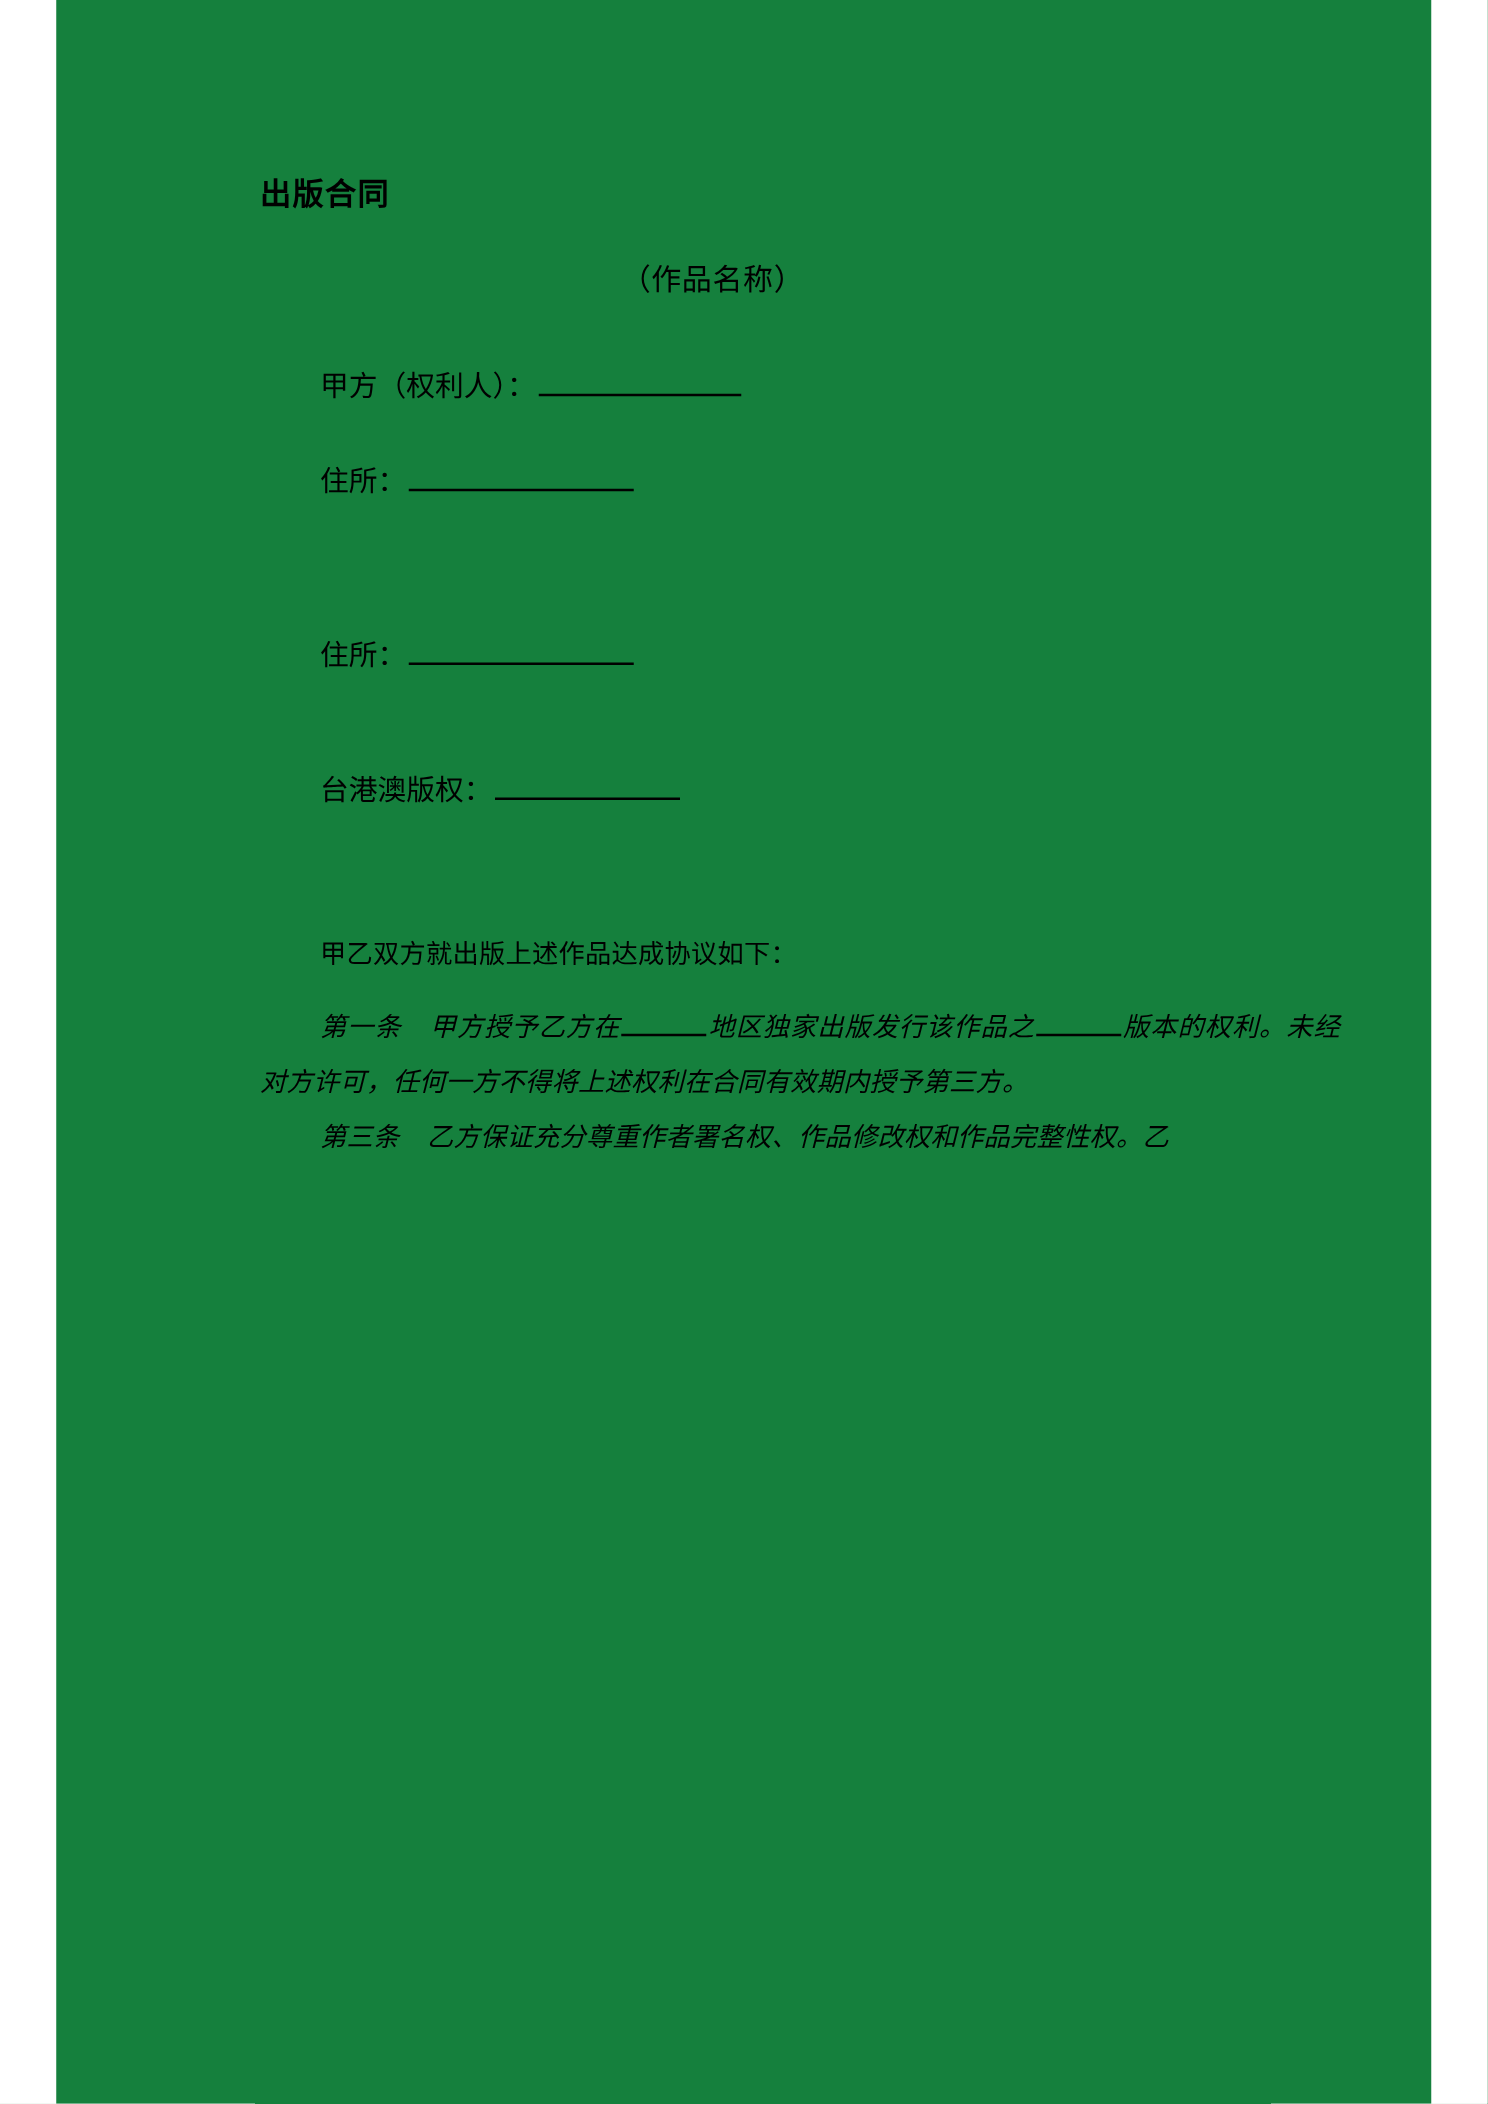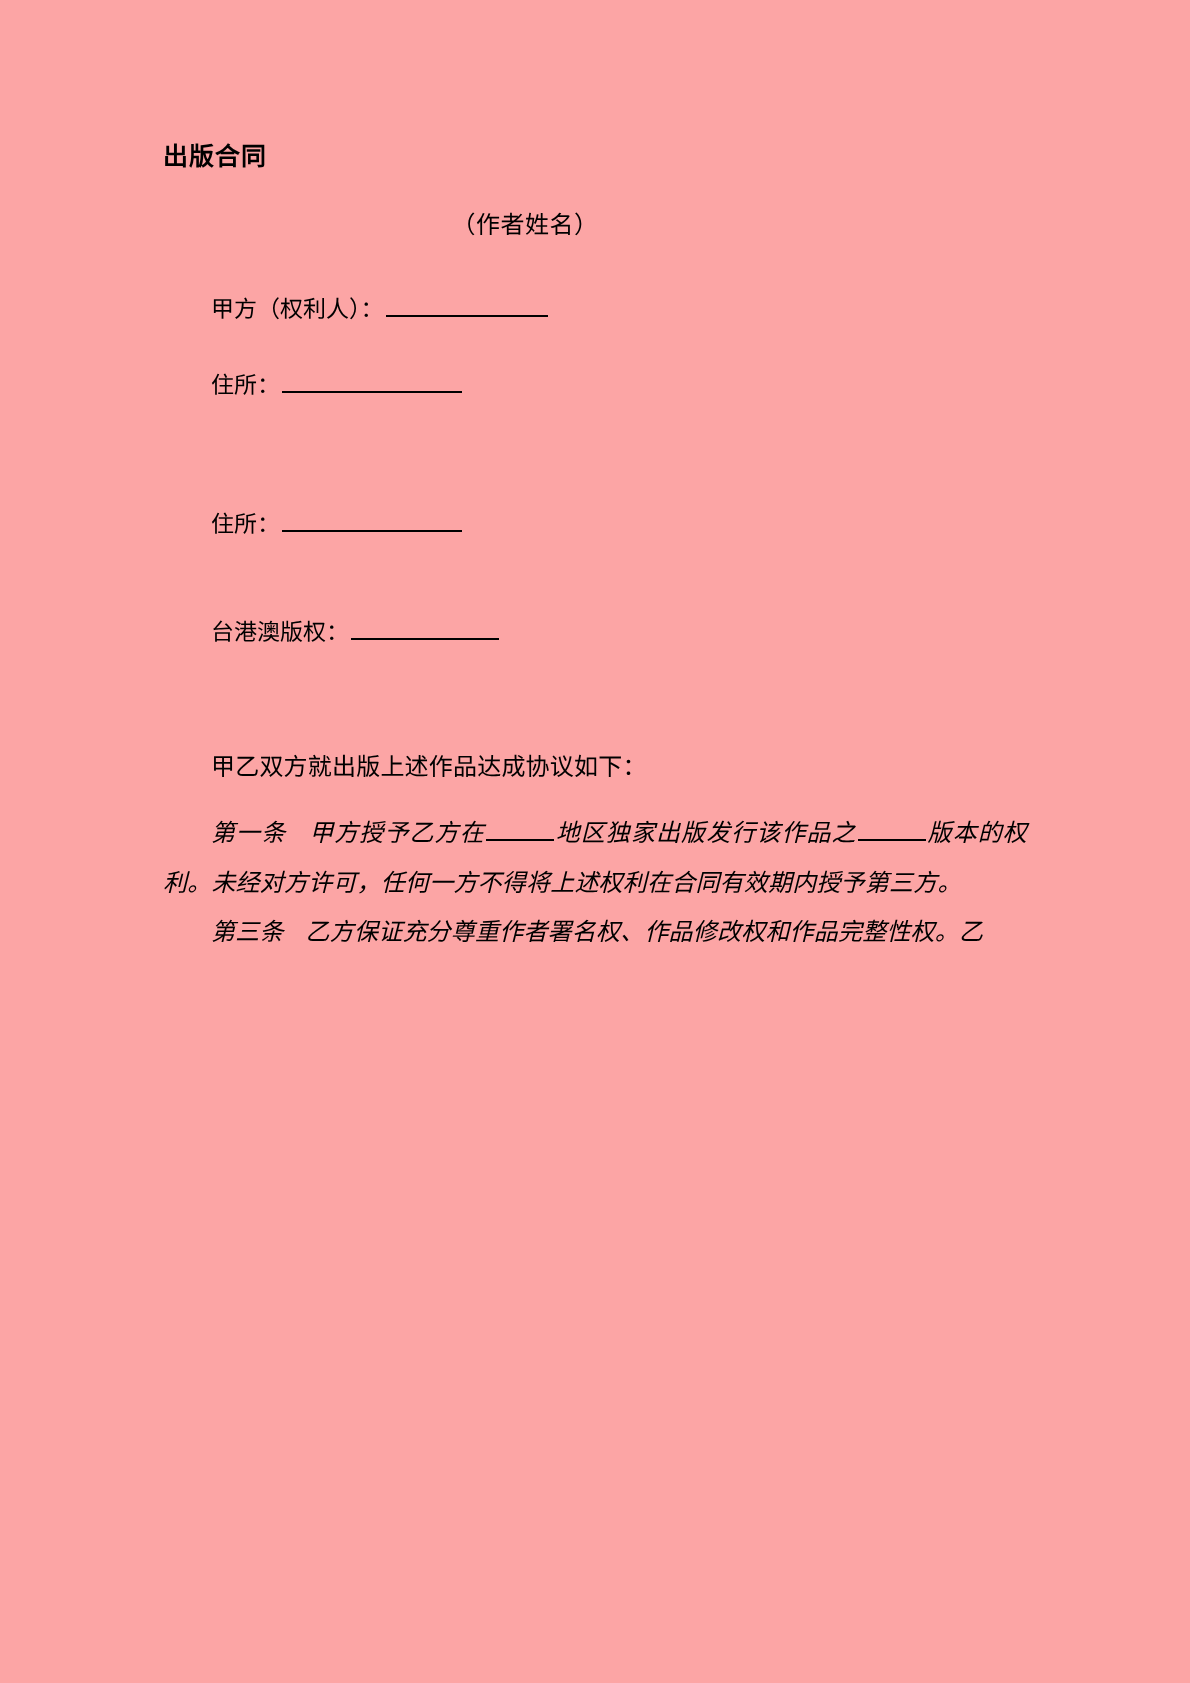--- a/index.html
+++ b/index.html
@@ -8,24 +8,24 @@
     padding: 0;
     background: #ffffff;
   }
   body {
     font-family: "Liberation Sans", "DejaVu Sans", sans-serif;
     color: #000000;
     -webkit-font-smoothing: antialiased;
   }
   .page {
     position: relative;
-    width: 1190px;
+    width: 1100px;
     height: 1683px;
     margin: 0 auto;
-    background: #fca5a5;
+    background: #15803d;
     overflow: hidden;
     box-sizing: border-box;
   }
   .doc-body {
     position: absolute;
     left: 163px;
     top: 0;
     width: 864px;
   }
   
@@ -73,21 +73,21 @@
   .blank-w-lg { width: 162px; }
   .blank-w-xl { width: 180px; }
   .blank-w-md { width: 148px; }
   .blank-inline { width: 68px; border-bottom-width: 2px; margin: 0 1px; }
 
   .gap-sm { height: 30px; }
   .gap-lg { height: 62px; }
 
   
   .para {
-    font-size: 24px;
+    font-size: 21px;
     line-height: 2.08;
     text-align: justify;
     text-justify: inter-ideograph;
     margin: 0;
     letter-spacing: 0.2px;
   }
   .para.indent {
     text-indent: 48px;
   }
   .para-block {
@@ -101,21 +101,21 @@
   }
 </style>
 </head>
 <body>
 
 <div class="page">
   <div class="doc-body">
 
     <h1 class="doc-title">出版合同</h1>
 
-    <div class="doc-subtitle">（作者姓名）</div>
+    <div class="doc-subtitle">（作品名称）</div>
 
     <div class="fields">
 
       <div class="field-row">
         <span class="label">甲方（权利人）：</span><span class="blank blank-w-lg"></span>
       </div>
 
       <div class="gap-sm"></div>
 
       <div class="field-row">

